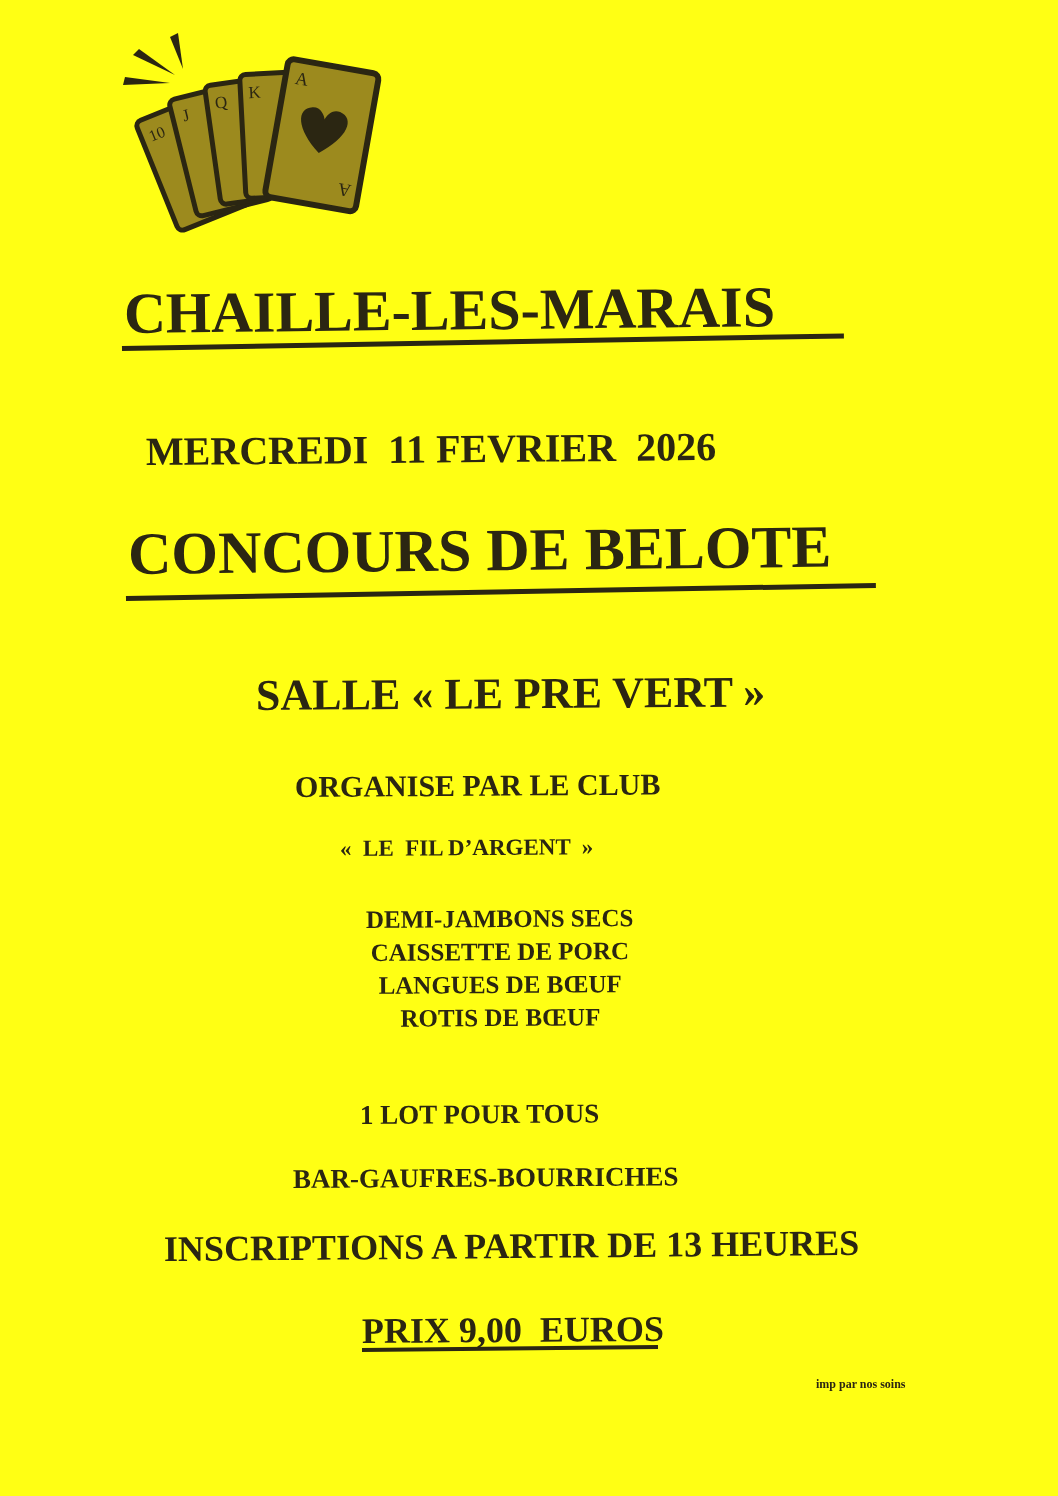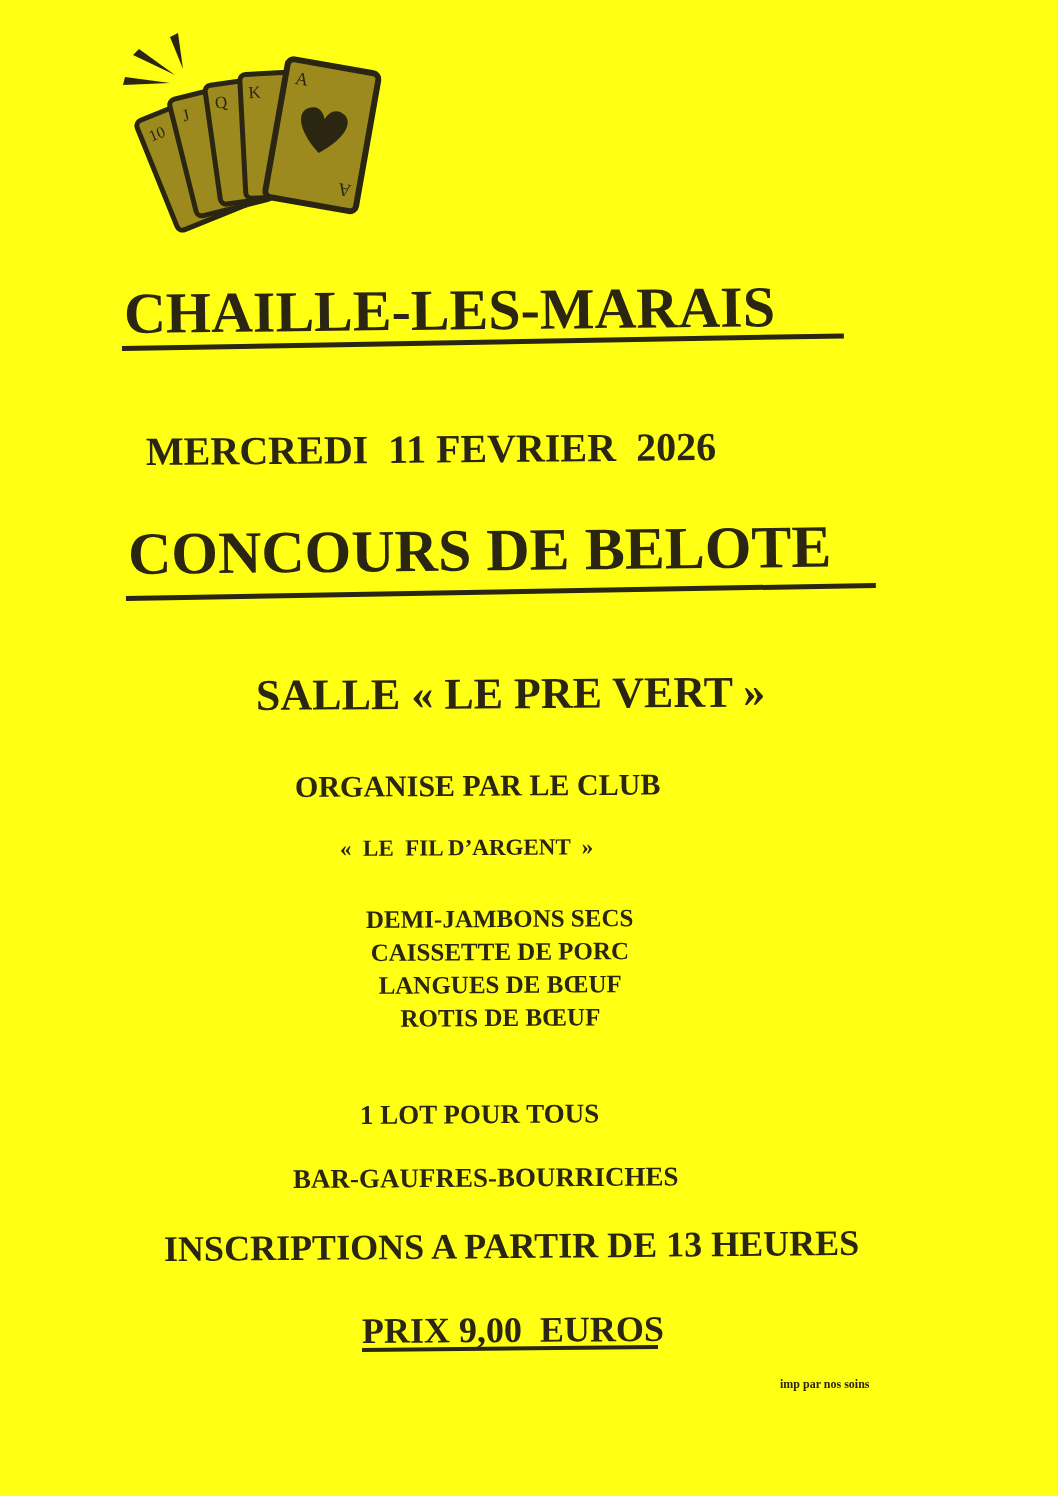--- a/index.html
+++ b/index.html
@@ -57,21 +57,21 @@
   }
   .inscriptions {
     left:164px; top:1228px; font-size:36px; font-weight:bold; white-space:nowrap;
     transform:rotate(-0.5deg); transform-origin:left center;
   }
   .price {
     left:362px; top:1310px; font-size:36px; font-weight:bold; white-space:pre;
     transform:rotate(-0.4deg); transform-origin:left center;
   }
   .footer {
-    left:780px; top:1377px; font-size:12px; font-weight:bold; white-space:nowrap;
+    left:816px; top:1377px; font-size:12px; font-weight:bold; white-space:nowrap;
   }
 </style>
 </head>
 <body>
 
 <div class="abs logo">
   <svg width="270" height="220" viewBox="0 0 270 220">
 
     <polygon points="55,12 63,8 68,44" fill="#2b2612"></polygon>
     <polygon points="18,30 24,24 60,50" fill="#2b2612"></polygon>

